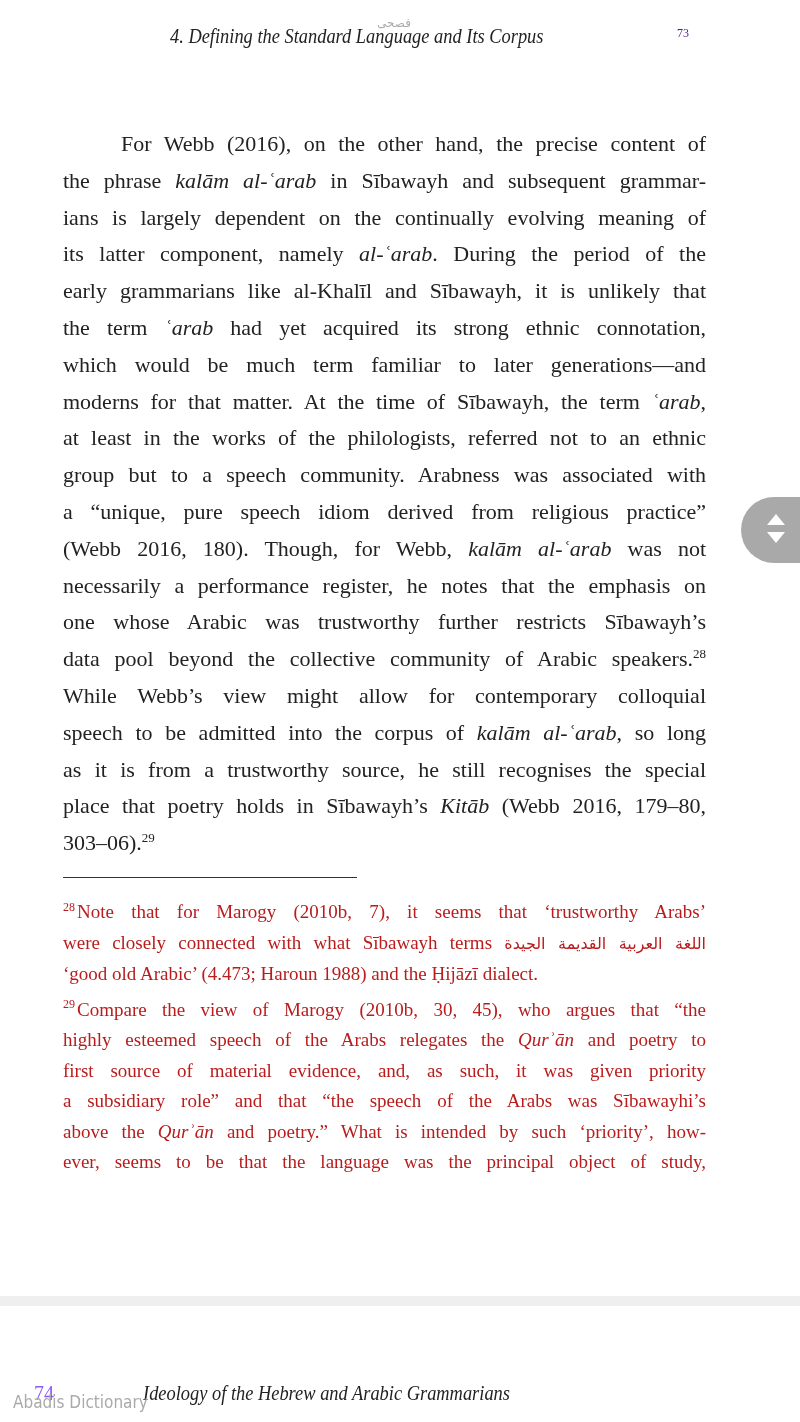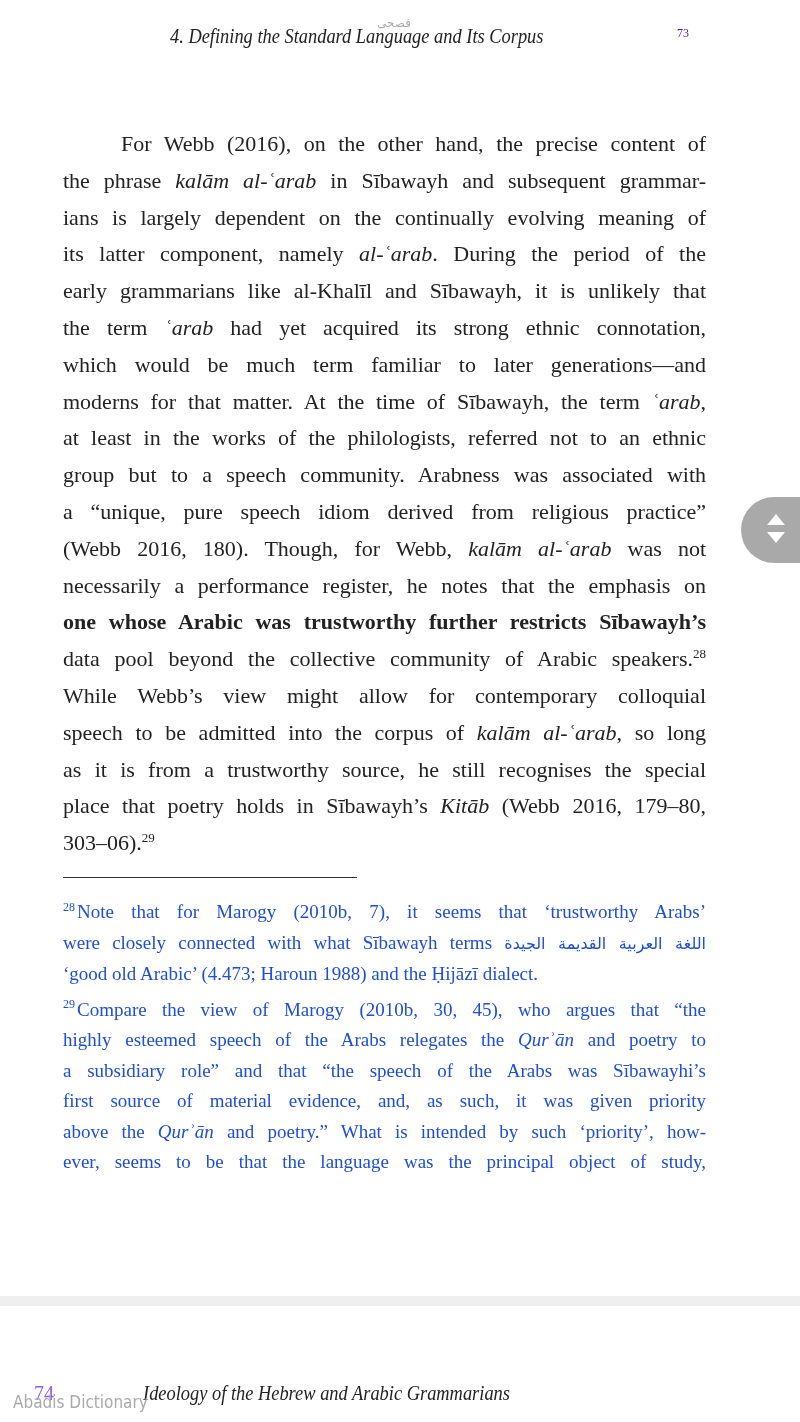--- a/index.html
+++ b/index.html
@@ -69,21 +69,21 @@
     height: 1px;
     background: #333;
   }
   .footnotes {
     position: absolute;
     left: 63px;
     top: 889px;
     width: 643px;
     font-size: 19px;
     line-height: 30.5px;
-    color: #1d4ed8;
+    color: #b91c1c;
   }
   .footnote { margin-bottom: 5px; }
   .footnote .line { white-space: nowrap; }
   .fn-num { font-size: 12px; vertical-align: super; line-height: 0; margin-right: 2px; }
   .arabic { font-family: "DejaVu Sans", sans-serif; font-size: 16px; direction: rtl; unicode-bidi: embed; }
   .page-sep {
     position: absolute;
     left: 0;
     top: 1296px;
     width: 800px;
@@ -169,42 +169,42 @@
       <span class="line" style="text-align: justify;"><span>its latter component, namely </span><span style="font-style: italic;">al-ʿarab</span><span>. During the period of the</span></span>
       <span class="line" style="text-align: justify;"><span>early grammarians like al-Khalīl and Sībawayh, it is unlikely that</span></span>
       <span class="line" style="text-align: justify;"><span>the term </span><span style="font-style: italic;">ʿarab</span><span> had yet acquired its strong ethnic connotation,</span></span>
       <span class="line" style="text-align: justify;"><span>which would be much term familiar to later generations—and</span></span>
       <span class="line" style="text-align: justify;"><span>moderns for that matter. At the time of Sībawayh, the term </span><span style="font-style: italic;">ʿarab</span><span>,</span></span>
       <span class="line" style="text-align: justify;"><span>at least in the works of the philologists, referred not to an ethnic</span></span>
       <span class="line" style="text-align: justify;"><span>group but to a speech community. Arabness was associated with</span></span>
       <span class="line" style="text-align: justify;"><span>a “unique, pure speech idiom derived from religious practice”</span></span>
       <span class="line" style="text-align: justify;"><span>(Webb 2016, 180). Though, for Webb, </span><span style="font-style: italic;">kalām al-ʿarab</span><span> was not</span></span>
       <span class="line" style="text-align: justify;"><span>necessarily a performance register, he notes that the emphasis on</span></span>
-      <span class="line" style="text-align: justify; font-weight: bold;"><span>one whose Arabic was trustworthy further restricts Sībawayh’s</span></span>
+      <span class="line" style="text-align: justify;"><span>one whose Arabic was trustworthy further restricts Sībawayh’s</span></span>
       <span class="line" style="text-align: justify;"><span>data pool beyond the collective community of Arabic speakers.</span><span class="fn-ref">28</span></span>
       <span class="line" style="text-align: justify;"><span>While Webb’s view might allow for contemporary colloquial</span></span>
       <span class="line" style="text-align: justify;"><span>speech to be admitted into the corpus of </span><span style="font-style: italic;">kalām al-ʿarab</span><span>, so long</span></span>
       <span class="line" style="text-align: justify;"><span>as it is from a trustworthy source, he still recognises the special</span></span>
       <span class="line" style="text-align: justify;"><span>place that poetry holds in Sībawayh’s </span><span style="font-style: italic;">Kitāb</span><span> (Webb 2016, 179–80,</span></span>
       <span class="line last" style="text-align: justify;"><span>303–06).</span><span class="fn-ref">29</span></span>
     </div>
 
   <div class="rule"></div>
 
   <div class="footnotes" id="footnotes">
       <div class="footnote">
         <span class="line"><span class="fn-num">28</span><span>Note that for Marogy (2010b, 7), it seems that ‘trustworthy Arabs’</span></span>
         <span class="line"><span>were closely connected with what Sībawayh terms </span><span class="arabic">اللغة العربية القديمة الجيدة</span></span>
         <span class="line last"><span>‘good old Arabic’ (4.473; Haroun 1988) and the Ḥijāzī dialect.</span></span>
       </div>
       <div class="footnote">
         <span class="line"><span class="fn-num">29</span><span>Compare the view of Marogy (2010b, 30, 45), who argues that “the</span></span>
         <span class="line"><span>highly esteemed speech of the Arabs relegates the </span><span style="font-style: italic;">Qurʾān</span><span> and poetry to</span></span>
+        <span class="line"><span>first source of material evidence, and, as such, it was given priority</span></span>
         <span class="line"><span>a subsidiary role” and that “the speech of the Arabs was Sībawayhi’s</span></span>
-        <span class="line"><span>first source of material evidence, and, as such, it was given priority</span></span>
         <span class="line"><span>above the </span><span style="font-style: italic;">Qurʾān</span><span> and poetry.” What is intended by such ‘priority’, how-</span></span>
         <span class="line"><span>ever, seems to be that the language was the principal object of study,</span></span>
       </div>
     </div>
 </div>
 
 <div class="page-sep"></div>
 
 <div class="page-bottom"></div>
 <div class="page-number-bottom">74</div>

